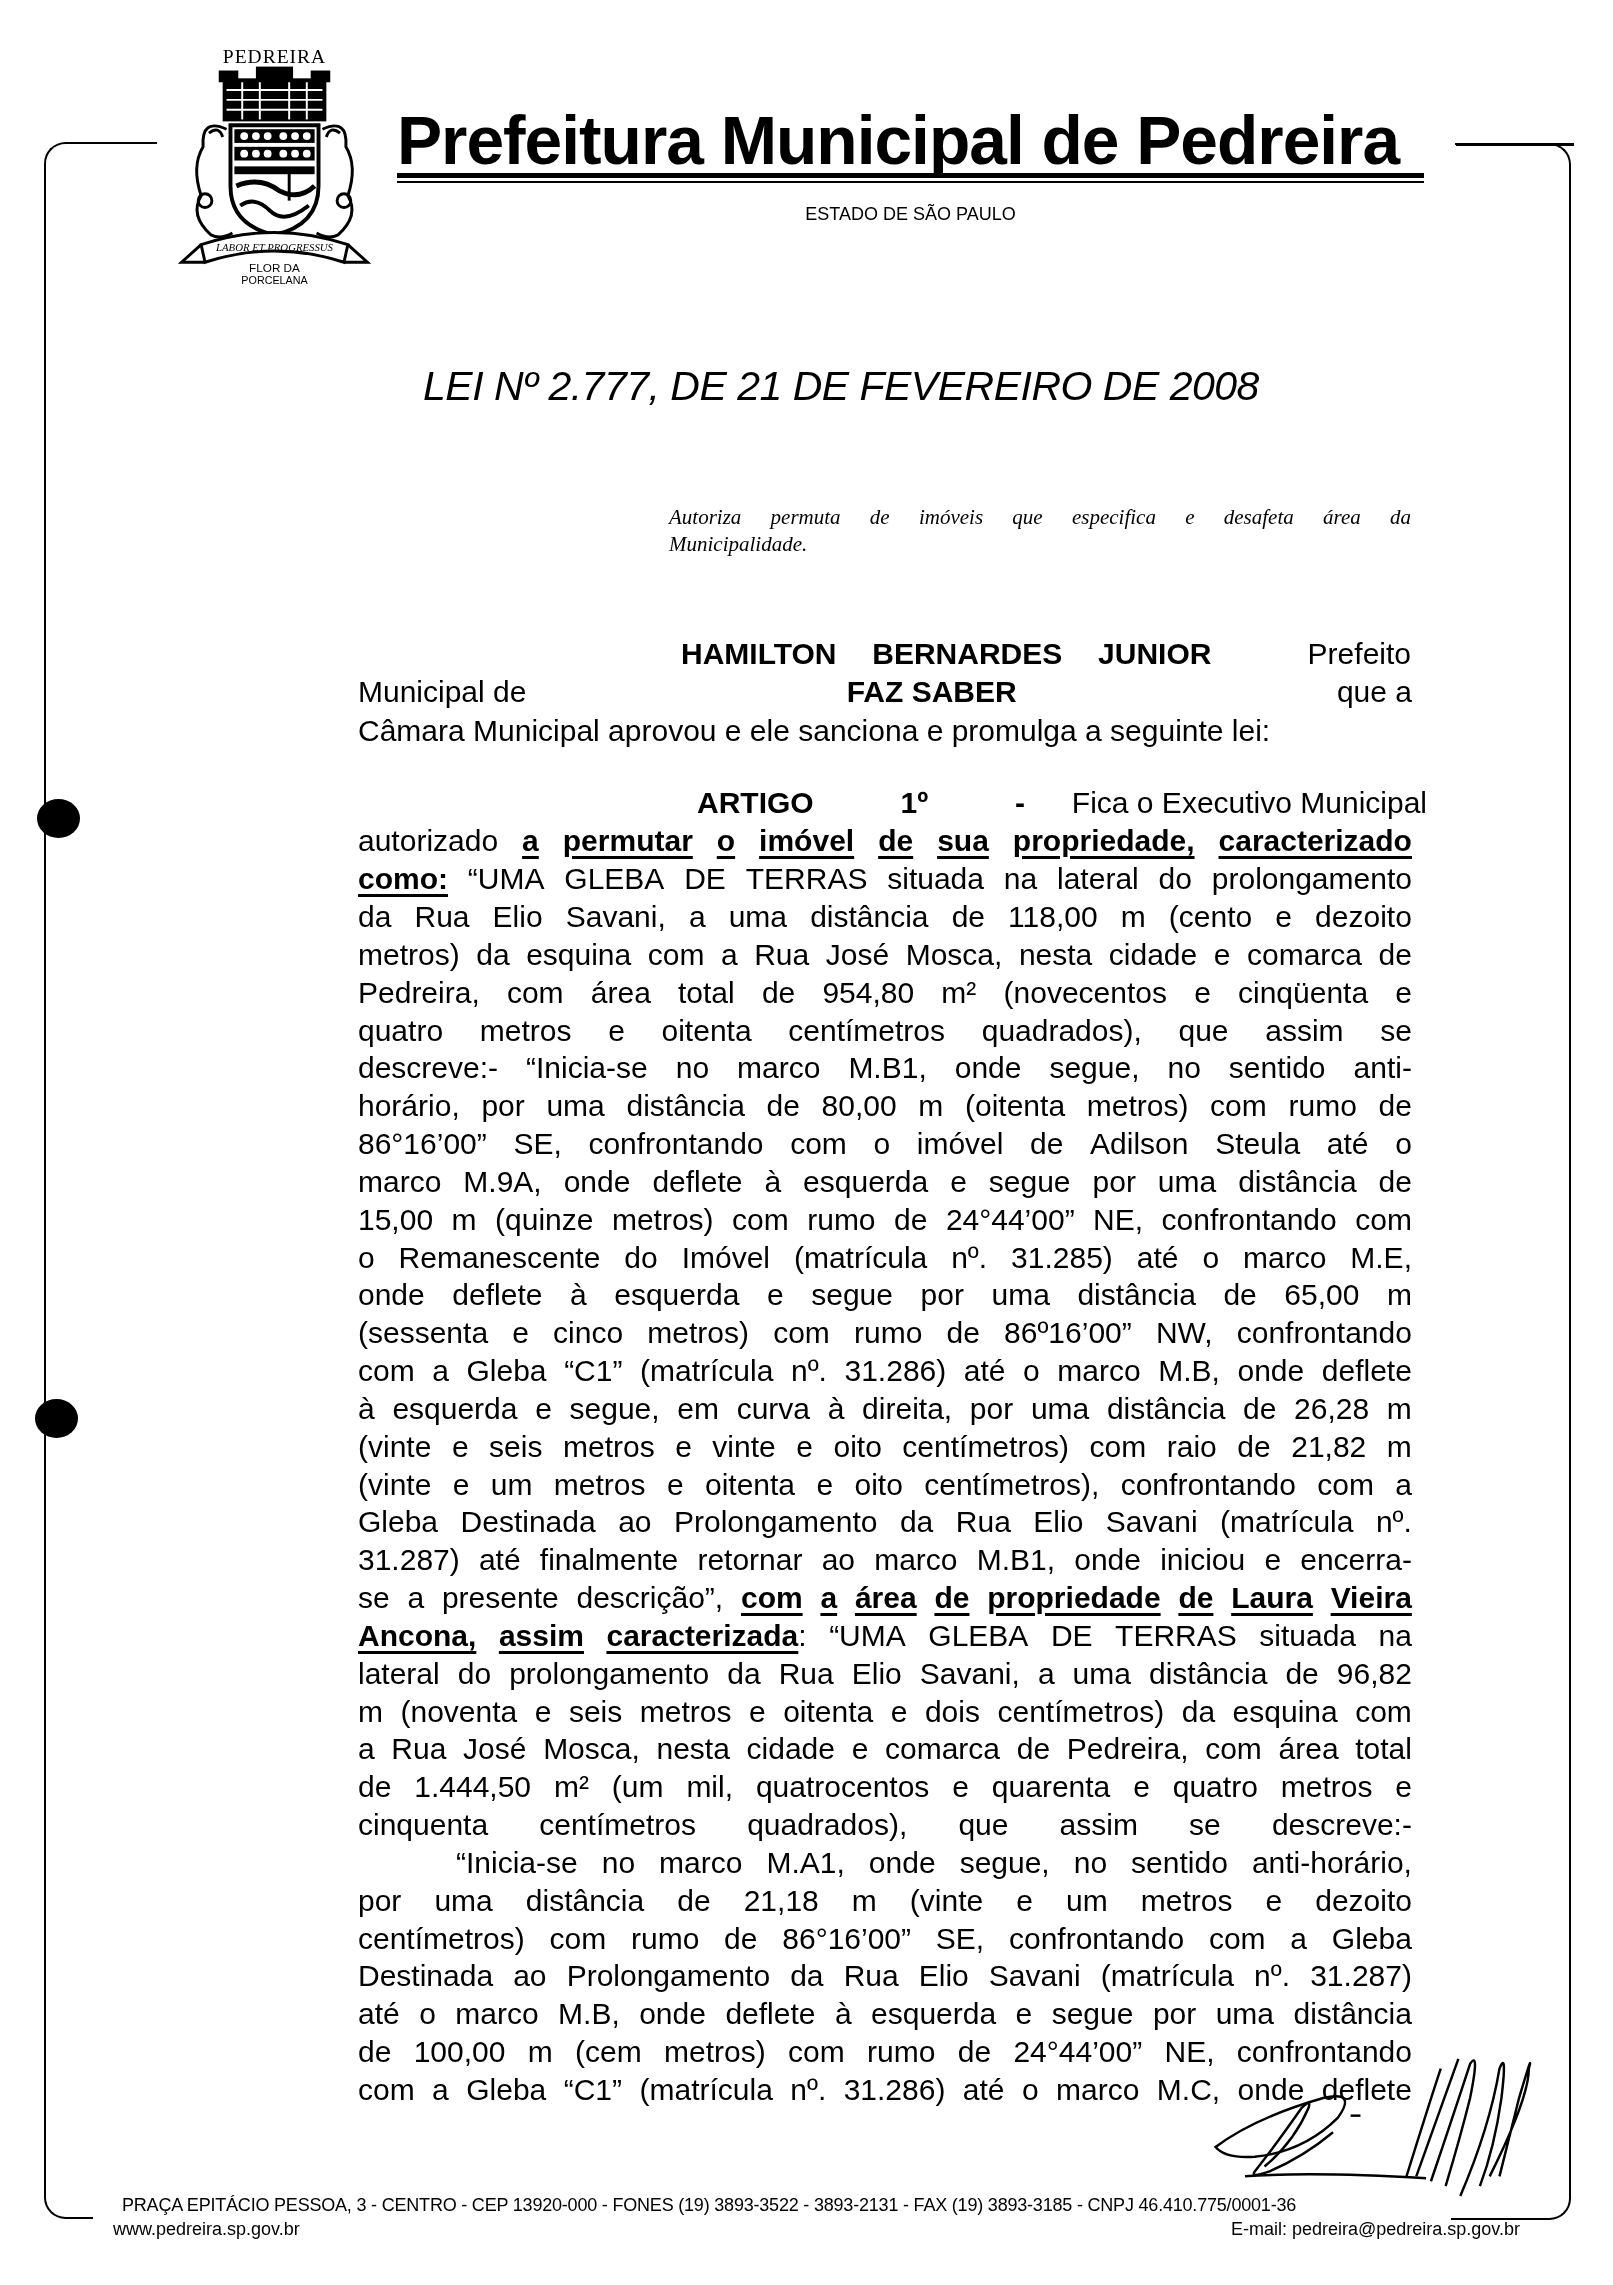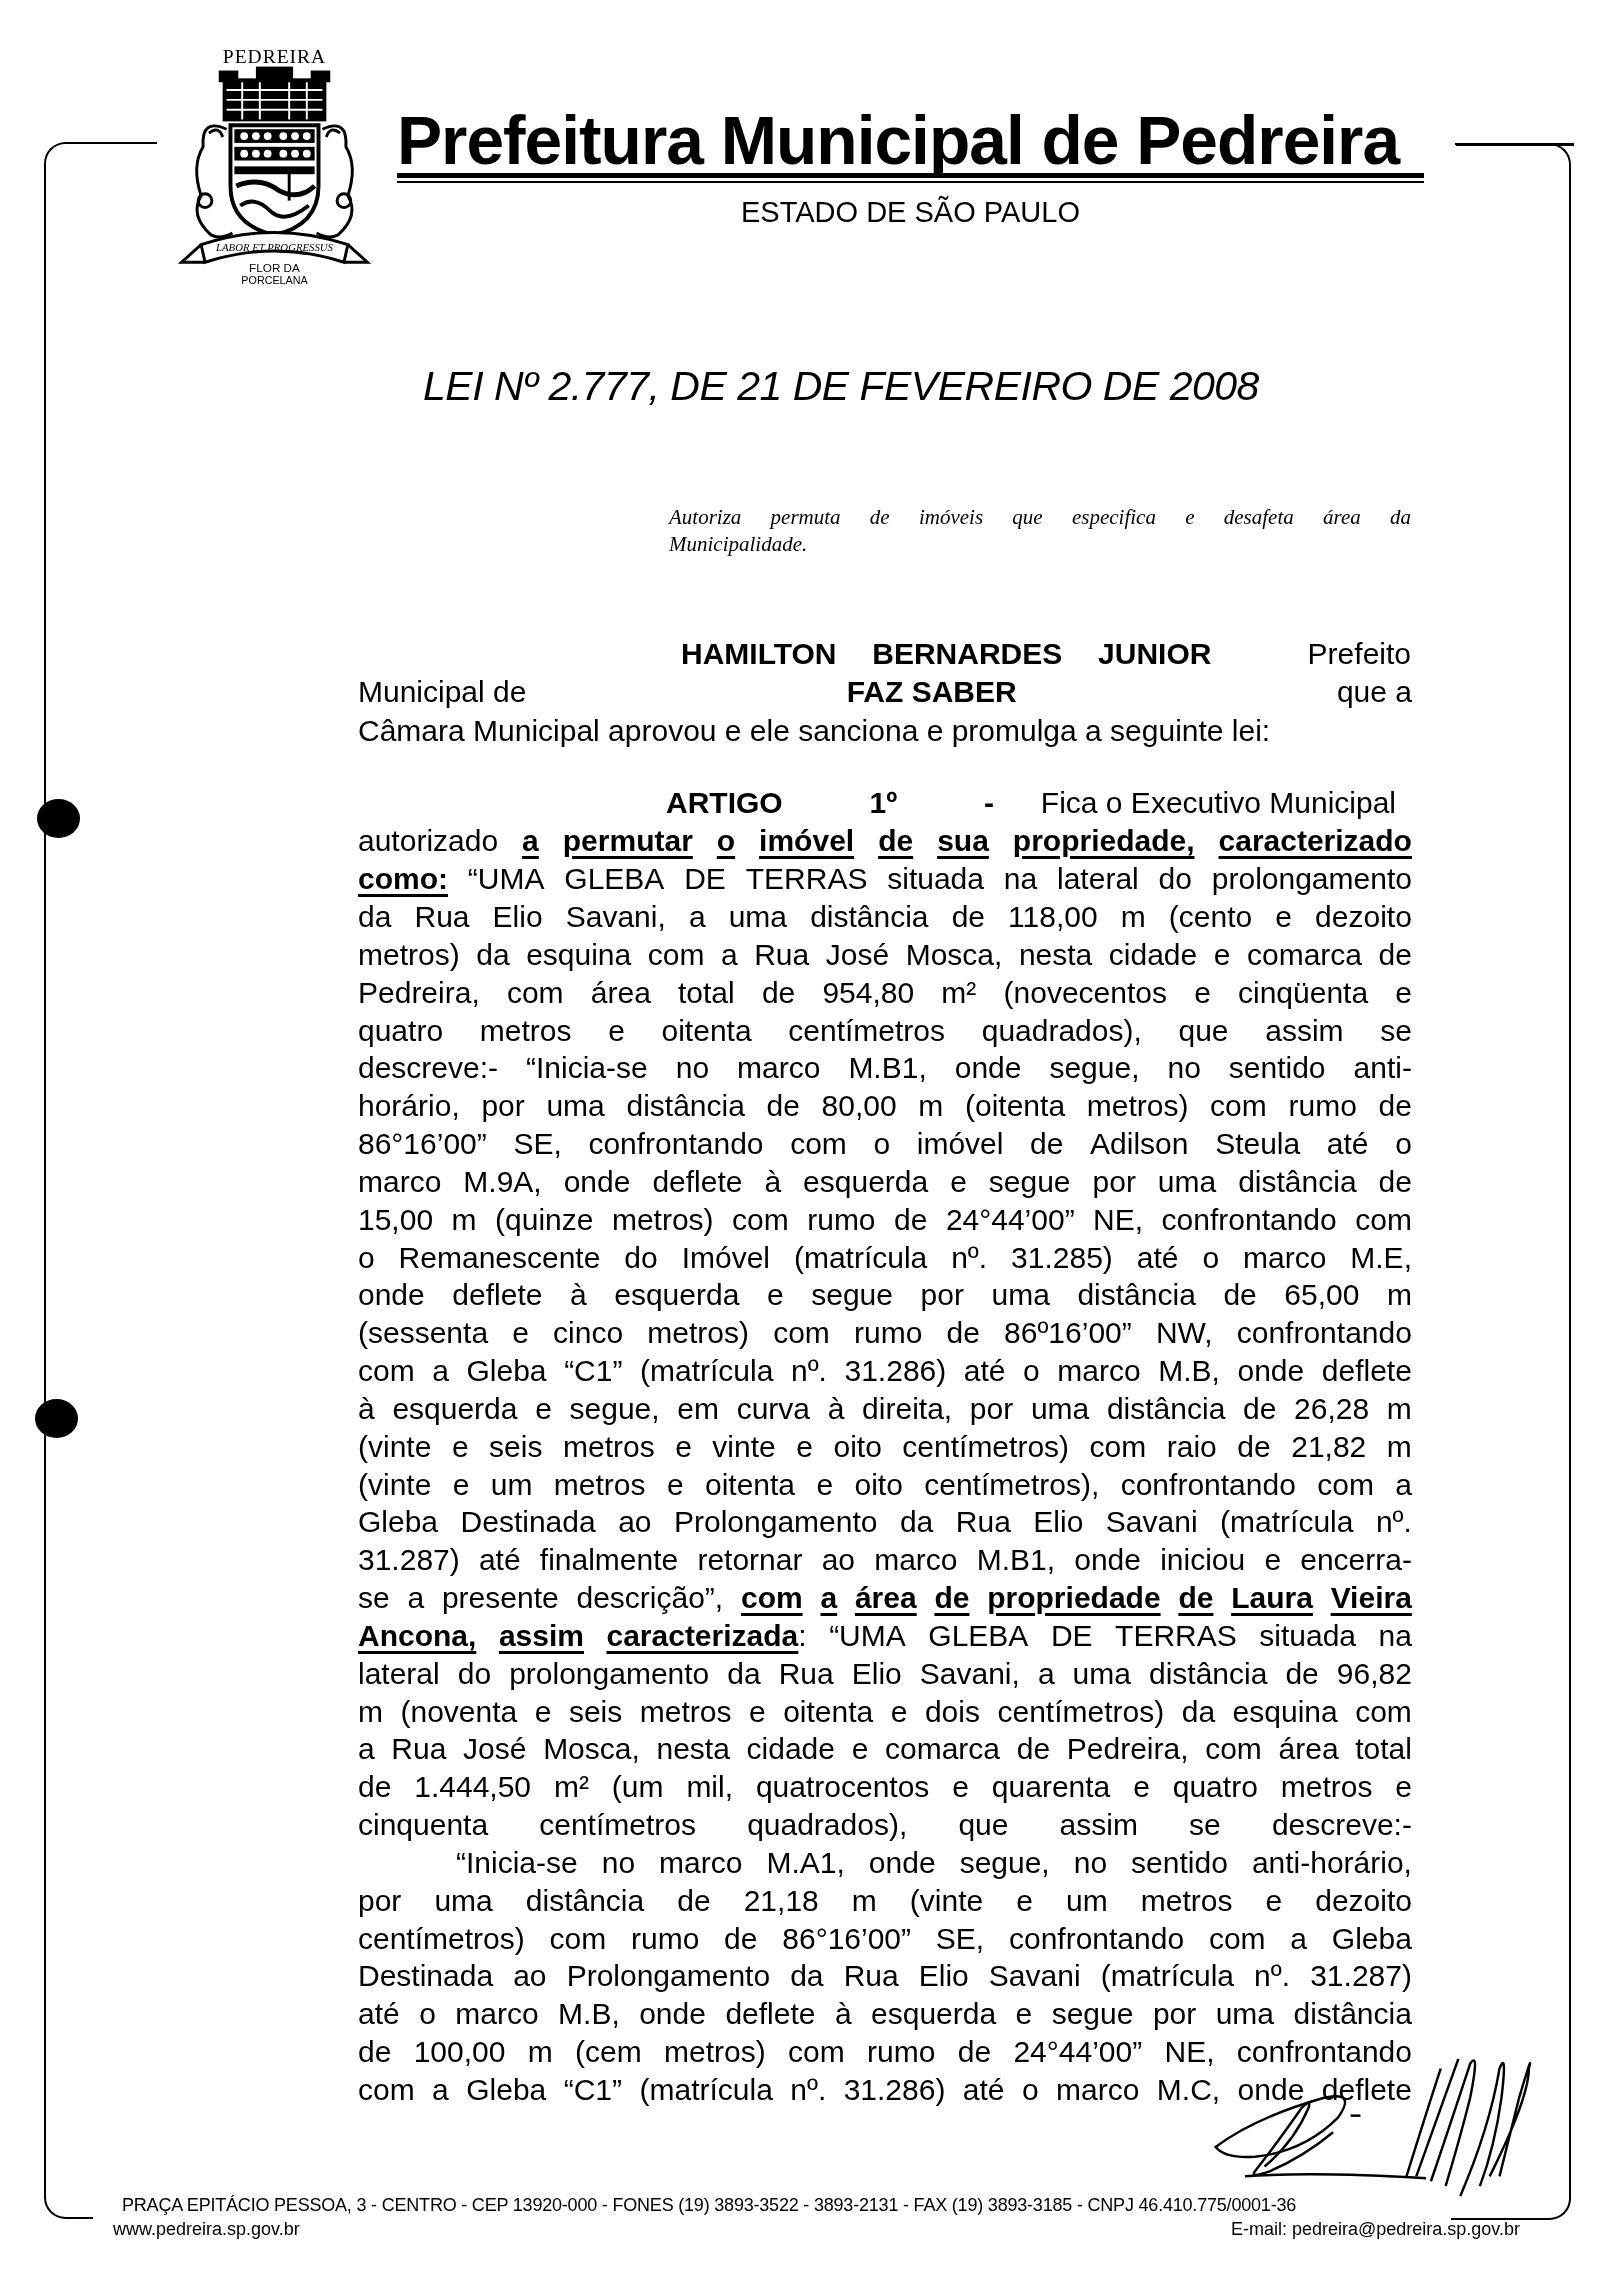--- a/index.html
+++ b/index.html
@@ -9,21 +9,21 @@
   .border-left-top { position:absolute; left:44px; top:142px; width:118px; height:2073px; border-left:2.9px solid #000; border-top:2.9px solid #000; border-bottom:2.9px solid #000; border-radius:21.6px 0 0 21.6px; border-right:none; }
   .border-right { position:absolute; left:1451px; top:143px; width:118px; height:2073px; border-right:2.9px solid #000; border-top:2.9px solid #000; border-bottom:2.9px solid #000; border-radius:0 21.6px 21.6px 0; }
   .border-mask-bottom-left { position:absolute; left:93px; top:2196px; width:1358px; height:29px; background:#fff; }
   .punch { position:absolute; width:43px; height:39px; border-radius:50%; background:#000; }
 
   
   .logo { position:absolute; left:162px; top:39px; width:225px; height:245px; }
   .title { position:absolute; left:397px; top:106px; font-family:"Liberation Sans", sans-serif; font-weight:bold; font-size:69px; letter-spacing:-1px; line-height:1; white-space:nowrap; transform:scaleX(0.98); transform-origin:left; }
   .rule1 { position:absolute; left:397px; top:173px; width:1027px; height:4.9px; background:#000; }
   .rule2 { position:absolute; left:397px; top:181px; width:1027px; height:2px; background:#000; }
-  .state { position:absolute; left:397px; width:1027px; top:196px; text-align:center; font-size:29px; }
+  .state { position:absolute; left:397px; width:1027px; top:204px; text-align:center; font-size:18px; }
 
   .law-title { position:absolute; left:423px; top:363px; font-weight:normal; font-style:italic; font-size:41px; white-space:nowrap; letter-spacing:-0.5px; }
   .subtitle { position:absolute; left:669px; width:742px; font-style:italic; font-size:21px; line-height:27.4px; text-align:justify; }
   .sub-line { display:block; height:27.4px; text-align-last:justify; white-space:nowrap;font-family:Liberation Serif, serif; }
   .sub-line.last { text-align-last:left; }
 
   
   .body { position:absolute; left:358px; top:0; width:1054px; font-size:30px; }
   .line { position:absolute; left:0; width:1054px; height:38px; line-height:38px; text-align:justify; text-align-last:justify; white-space:nowrap; display:flex; justify-content:space-between; }
   .line.left { justify-content:flex-start; gap:8.8px; }
@@ -132,21 +132,21 @@
   </div>
   <div class="line" style="top:673px;">
     <span class="w">Municipal de</span>
     <span class="w b">FAZ SABER</span>
     <span class="w">que a</span>
   </div>
   <div class="line left" style="top:712px;">
     <span class="w">Câmara Municipal aprovou e ele sanciona e promulga a seguinte lei:</span>
   </div>
 
-  <div class="line" style="top:784px;left:308px;width:730px;justify-content:flex-start;">
+  <div class="line" style="top:784px;left:339px;width:730px;justify-content:flex-start;">
     <span class="w b" style="width:328px;display:inline-block;">ARTIGO 1º -</span>
     <span class="w" style="margin-left:auto;">Fica o Executivo Municipal</span>
   </div>
 
   <div id="article-lines">
       <div class="line" style="top: 822px;">
         <span class="w"><span>autorizado</span></span>
         <span class="w"><span class="b u">a</span></span>
         <span class="w"><span class="b u">permutar</span></span>
         <span class="w"><span class="b u">o</span></span>

